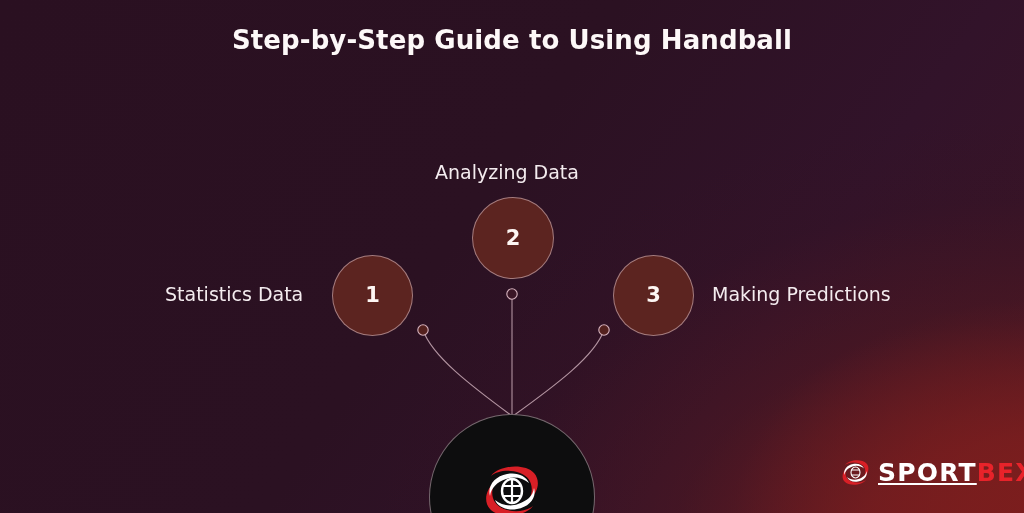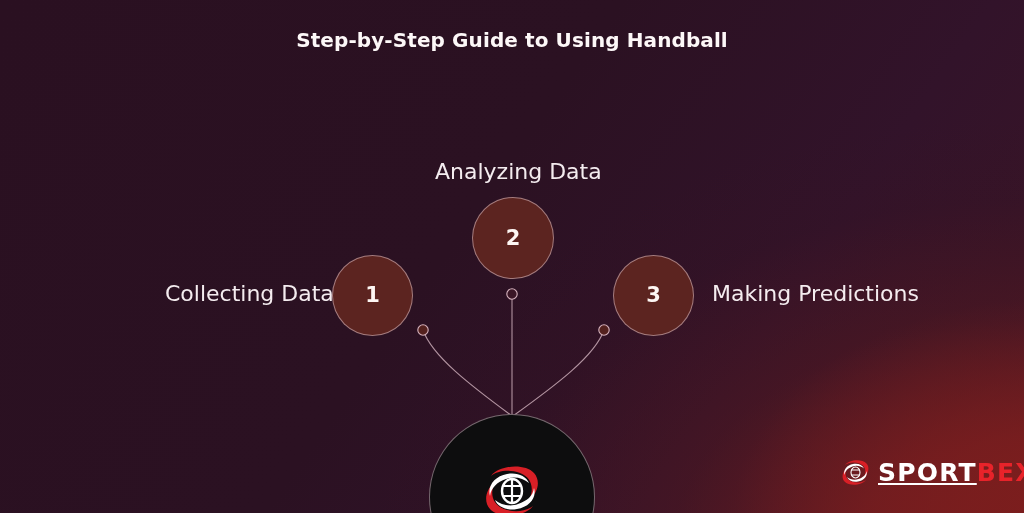--- a/index.html
+++ b/index.html
@@ -24,21 +24,21 @@
   
   .title {
     position: absolute;
     left: 0;
     top: 22px;
     width: 1024px;
     text-align: center;
     color: #fdf8f8;
     font-family: "DejaVu Sans", sans-serif;
     font-weight: bold;
-    font-size: 20px;
+    font-size: 26px;
     line-height: 37px;
     letter-spacing: 0.1px;
   }
   .title .line { display: block; white-space: nowrap; }
 
   
   #links {
     position: absolute;
     left: 0;
     top: 0;
@@ -68,21 +68,21 @@
 
   #node1 { left: 332px; top: 255px; width: 81px; height: 81px; }
   #node2 { left: 472px; top: 197px; width: 82px; height: 82px; }
   #node3 { left: 613px; top: 255px; width: 81px; height: 81px; }
 
   
   .step-label {
     position: absolute;
     color: #f4ecef;
     font-family: "DejaVu Sans", sans-serif;
-    font-size: 22px;
+    font-size: 19px;
     line-height: 22px;
     white-space: nowrap;
   }
   #label1 { left: 165px; top: 283px; }
   #label2 { left: 435px; top: 161px; }
   #label3 { left: 712px; top: 283px; }
 
   
   #hub {
     position: absolute;
@@ -141,21 +141,21 @@
       <path d="M 604,330 C 595,356 556,385 513,416"></path>
     </g>
     <circle cx="423" cy="330" r="5.2" fill="#53211e" stroke="#d7b4bf" stroke-width="1.1"></circle>
     <circle cx="512" cy="294" r="5.2" fill="#3a1626" stroke="#d7b4bf" stroke-width="1.1"></circle>
     <circle cx="604" cy="330" r="5.2" fill="#53211e" stroke="#d7b4bf" stroke-width="1.1"></circle>
   </svg>
 
   <div class="step-node" id="node1">
     <span class="step-num">1</span>
   </div>
-  <div class="step-label" id="label1">Collecting Data</div>
+  <div class="step-label" id="label1">Statistics Data</div>
 
   <div class="step-node" id="node2">
     <span class="step-num">2</span>
   </div>
   <div class="step-label" id="label2">Analyzing Data</div>
 
   <div class="step-node" id="node3">
     <span class="step-num">3</span>
   </div>
   <div class="step-label" id="label3">Making Predictions</div>

